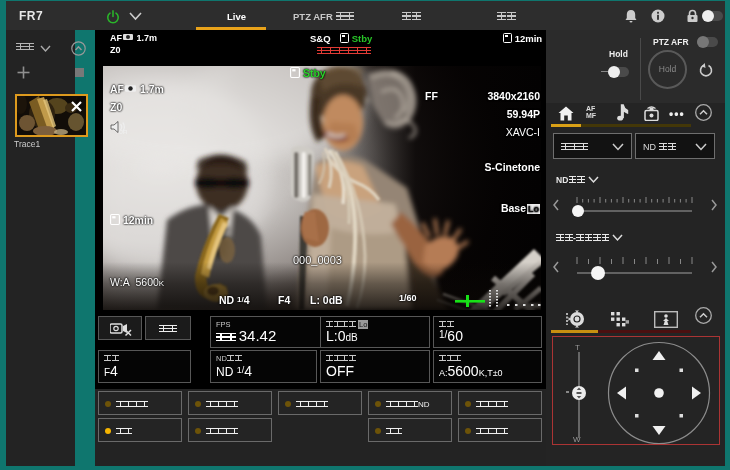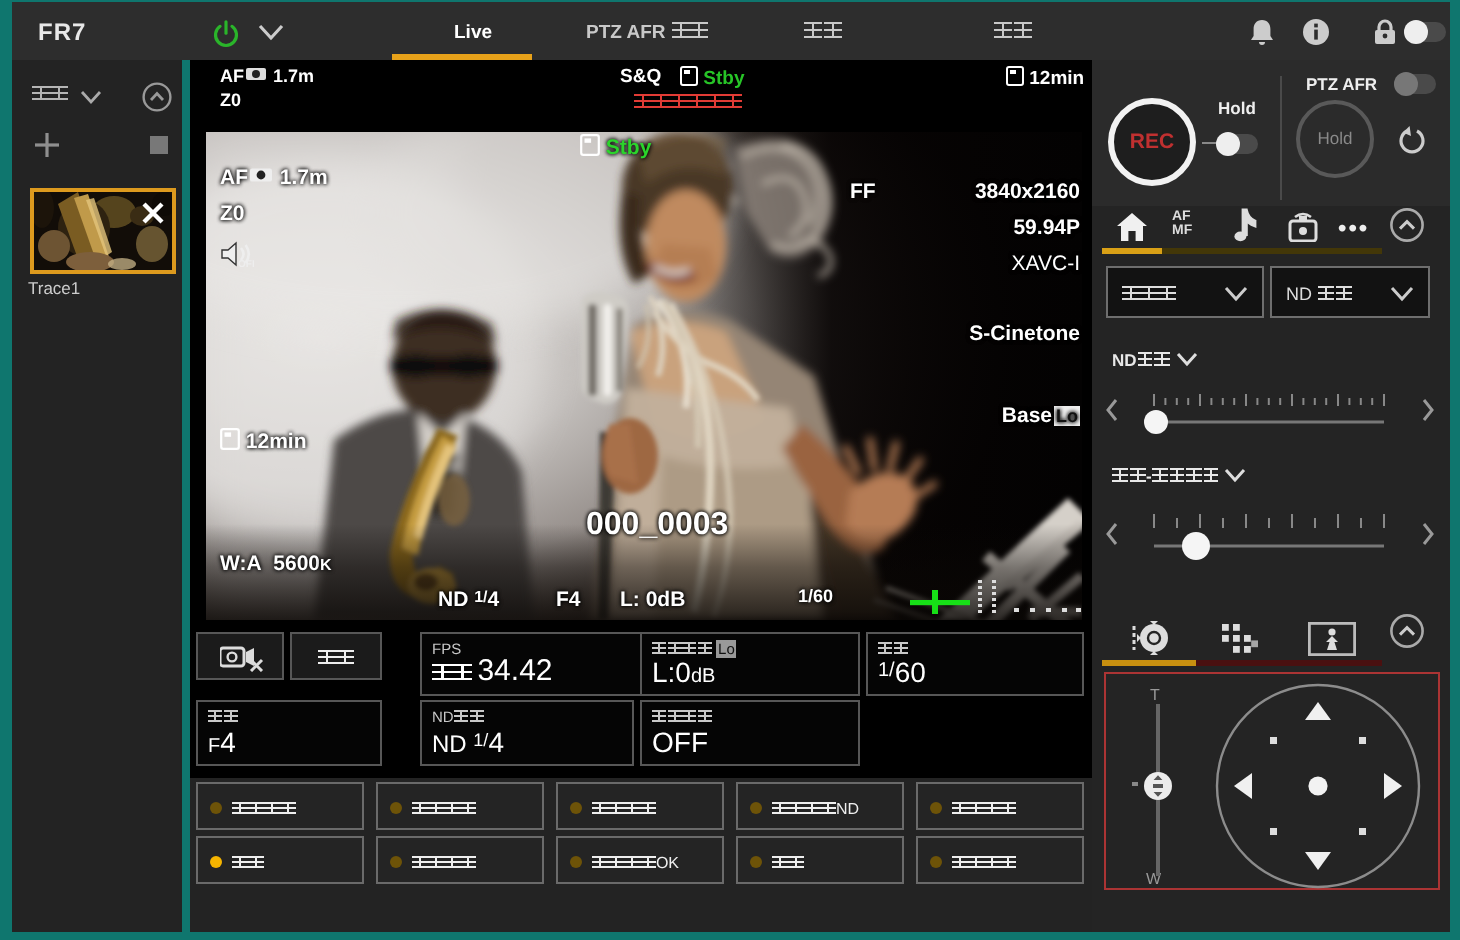--- a/index.html
+++ b/index.html
@@ -10,21 +10,21 @@
 background:
  linear-gradient(to right,transparent 0 44%,currentColor 44% 58%,transparent 58%),
  repeating-linear-gradient(to bottom,currentColor 0 13%,transparent 13% 43.5%);}
 
 #topbar{left:6px;top:1px;width:719px;height:29px;background:#2d2d2d;color:#ddd}
 #topbar .fr7{position:absolute;left:13px;top:8px;font-size:12px;font-weight:bold;color:#e8e8e8;letter-spacing:.5px}
 .tab{position:absolute;top:10px;font-size:9.5px;color:#c8c8c8;font-weight:bold}
 #livetab{color:#fff}
 #liveline{position:absolute;left:196px;top:27px;width:70px;height:3px;background:#e8a21a}
 
-#sidebar{left:6px;top:30px;width:85px;height:436px;background:#232323;color:#aaa}
+#sidebar{left:6px;top:30px;width:69px;height:436px;background:#232323;color:#aaa}
 
 #center{left:95px;top:30px;width:451px;height:359px;background:#000}
 #btnarea{left:95px;top:389px;width:451px;height:77px;background:#232323}
 
 #rpanel{left:546px;top:30px;width:179px;height:436px;background:#242424}
 .toggle{position:absolute;width:21px;height:10px;border-radius:5px;background:#4a4a4a}
 .toggle .knob{position:absolute;left:0;top:-1px;width:12px;height:12px;border-radius:50%;background:#eee}
 .toggle .knob.dim{background:#777}
 .cell{position:absolute;background:#050505;border:1px solid #575757;color:#fff}
 .cell .lab{position:absolute;left:5px;top:3px;font-size:7.5px;color:#c8c8c8}
@@ -272,22 +272,22 @@
     <div class="ovl" style="left:322px;top:24px;font-size:10.5px;font-weight:bold">FF</div>
     <div class="ovl" style="right:1px;top:24px;font-size:10.5px;font-weight:bold">3840x2160</div>
     <div class="ovl" style="right:1px;top:42px;font-size:10.5px;font-weight:bold">59.94P</div>
     <div class="ovl" style="right:1px;top:60px;font-size:10.5px;font-weight:normal">XAVC-I</div>
     <div class="ovl" style="right:1px;top:95px;font-size:10.5px;font-weight:bold">S-Cinetone</div>
     <div class="ovl" style="right:1px;top:136px;font-size:10.5px;font-weight:bold">Base<span style="background:#eee;color:#111;font-size:9px;padding:0 1px;margin-left:1px">Lo</span></div>
     <div class="ovl" style="left:7px;top:148px;font-size:10.5px;font-weight:bold"><svg width="10" height="11" viewBox="0 0 9 10" style="vertical-align:-1px">
             <rect x="0.5" y="0.5" width="8" height="9" rx="1" fill="none" stroke="#fff"></rect>
             <rect x="2" y="2" width="3" height="2" fill="#fff"></rect>
           </svg> 12min</div>
-    <div class="ovl" style="left:190px;top:188px;font-size:16px;font-weight:bold">000_0003</div>
-    <div class="ovl" style="left:7px;top:210px;font-size:10.5px;font-weight:bold">W:A&nbsp; 5600<span style="font-size:8px">K</span></div>
+    <div class="ovl" style="left:190px;top:188px;font-size:11px;font-weight:normal">000_0003</div>
+    <div class="ovl" style="left:7px;top:210px;font-size:10.5px;font-weight:normal">W:A&nbsp; 5600<span style="font-size:8px">K</span></div>
     <div class="ovl" style="left:116px;top:228px;font-size:10.5px;font-weight:bold">ND <span style="font-size:8px;vertical-align:2px">1/</span>4</div>
     <div class="ovl" style="left:175px;top:228px;font-size:10.5px;font-weight:bold">F4</div>
     <div class="ovl" style="left:207px;top:228px;font-size:10.5px;font-weight:bold">L: 0dB</div>
     <div class="ovl" style="left:296px;top:227px;font-size:9px;font-weight:bold">1/60</div>
     <svg class="abs" style="left:348px;top:222px" width="90" height="22" viewBox="0 0 90 22">
       <rect x="4" y="12" width="30" height="2.6" fill="#17e017"></rect>
       <rect x="15" y="7" width="3" height="12" fill="#17e017"></rect>
       <g fill="#ddd">
         <rect x="38" y="2" width="2" height="1.5"></rect>
             <rect x="38" y="5" width="2" height="1.5"></rect>
@@ -336,20 +336,24 @@
     <span class="val"><span style="font-size:10px">F</span>4</span>
   </div>
   <div class="cell" style="left:115px;top:320px;width:107px;height:33px">
     <span class="lab">ND<span class="z"></span><span class="z"></span></span>
     <span class="val" style="font-size:12px">ND <span style="font-size:9px;vertical-align:3px">1/</span><span style="font-size:14px">4</span></span>
   </div>
   <div class="cell" style="left:225px;top:320px;width:110px;height:33px">
     <span class="lab"><span class="z"></span><span class="z"></span><span class="z"></span><span class="z"></span></span>
     <span class="val">OFF</span>
   </div>
+  <div class="cell" style="left:338px;top:320px;width:109px;height:33px">
+    <span class="lab"><span class="z"></span><span class="z"></span><span class="z"></span></span>
+    <span class="val"><span style="font-size:9px">A:</span>5600<span style="font-size:9px">K,T±0</span></span>
+  </div>
 </div>
 
 <div id="btnarea" class="abs"></div>
 <div class="fbtn abs" style="left:98px;top:391px">
       <span class="dot"></span>
       <span class="t"><span class="z"></span><span class="z"></span><span class="z"></span><span class="z"></span></span>
     </div>
 <div class="fbtn abs" style="left:188px;top:391px">
       <span class="dot"></span>
       <span class="t"><span class="z"></span><span class="z"></span><span class="z"></span><span class="z"></span></span>
@@ -367,39 +371,34 @@
       <span class="t"><span class="z"></span><span class="z"></span><span class="z"></span><span class="z"></span></span>
     </div>
 <div class="fbtn abs" style="left:98px;top:418px">
       <span class="dot on"></span>
       <span class="t"><span class="z"></span><span class="z"></span></span>
     </div>
 <div class="fbtn abs" style="left:188px;top:418px">
       <span class="dot"></span>
       <span class="t"><span class="z"></span><span class="z"></span><span class="z"></span><span class="z"></span></span>
     </div>
-<div class="fbtn abs" style="left:278px;top:418px">
-      <span class="dot"></span>
-      <span class="t"><span class="z"></span><span class="z"></span><span class="z"></span><span class="z"></span>OK</span>
-    </div>
 <div class="fbtn abs" style="left:368px;top:418px">
       <span class="dot"></span>
       <span class="t"><span class="z"></span><span class="z"></span></span>
     </div>
 <div class="fbtn abs" style="left:458px;top:418px">
       <span class="dot"></span>
       <span class="t"><span class="z"></span><span class="z"></span><span class="z"></span><span class="z"></span></span>
     </div>
 
 <div id="rpanel" class="abs">
   <div class="abs" style="left:0;top:0;width:179px;height:73px;background:#2b2b2b"></div>
 
   <div class="abs" style="left:94px;top:8px;width:1px;height:62px;background:#4a4a4a"></div>
 
-  <div class="abs" style="left:8px;top:19px;width:44px;height:44px;border:3px solid #f2f2f2;border-radius:50%;background:#1e1e1e;color:#c03030;font-size:10.5px;font-weight:bold;text-align:center;line-height:38px">REC</div>
   <div class="abs" style="left:63px;top:19px;font-size:8.5px;color:#eee;font-weight:bold">Hold</div>
   <div class="abs" style="left:55px;top:41px;width:8px;height:1px;background:#888"></div>
   <div class="toggle" style="left:62px;top:37px">
         <div class="knob"></div>
       </div>
 
   <div class="abs" style="left:107px;top:7px;font-size:8.5px;color:#eee;font-weight:bold">PTZ AFR</div>
   <div class="toggle" style="left:151px;top:7px">
         <div class="knob dim"></div>
       </div>

